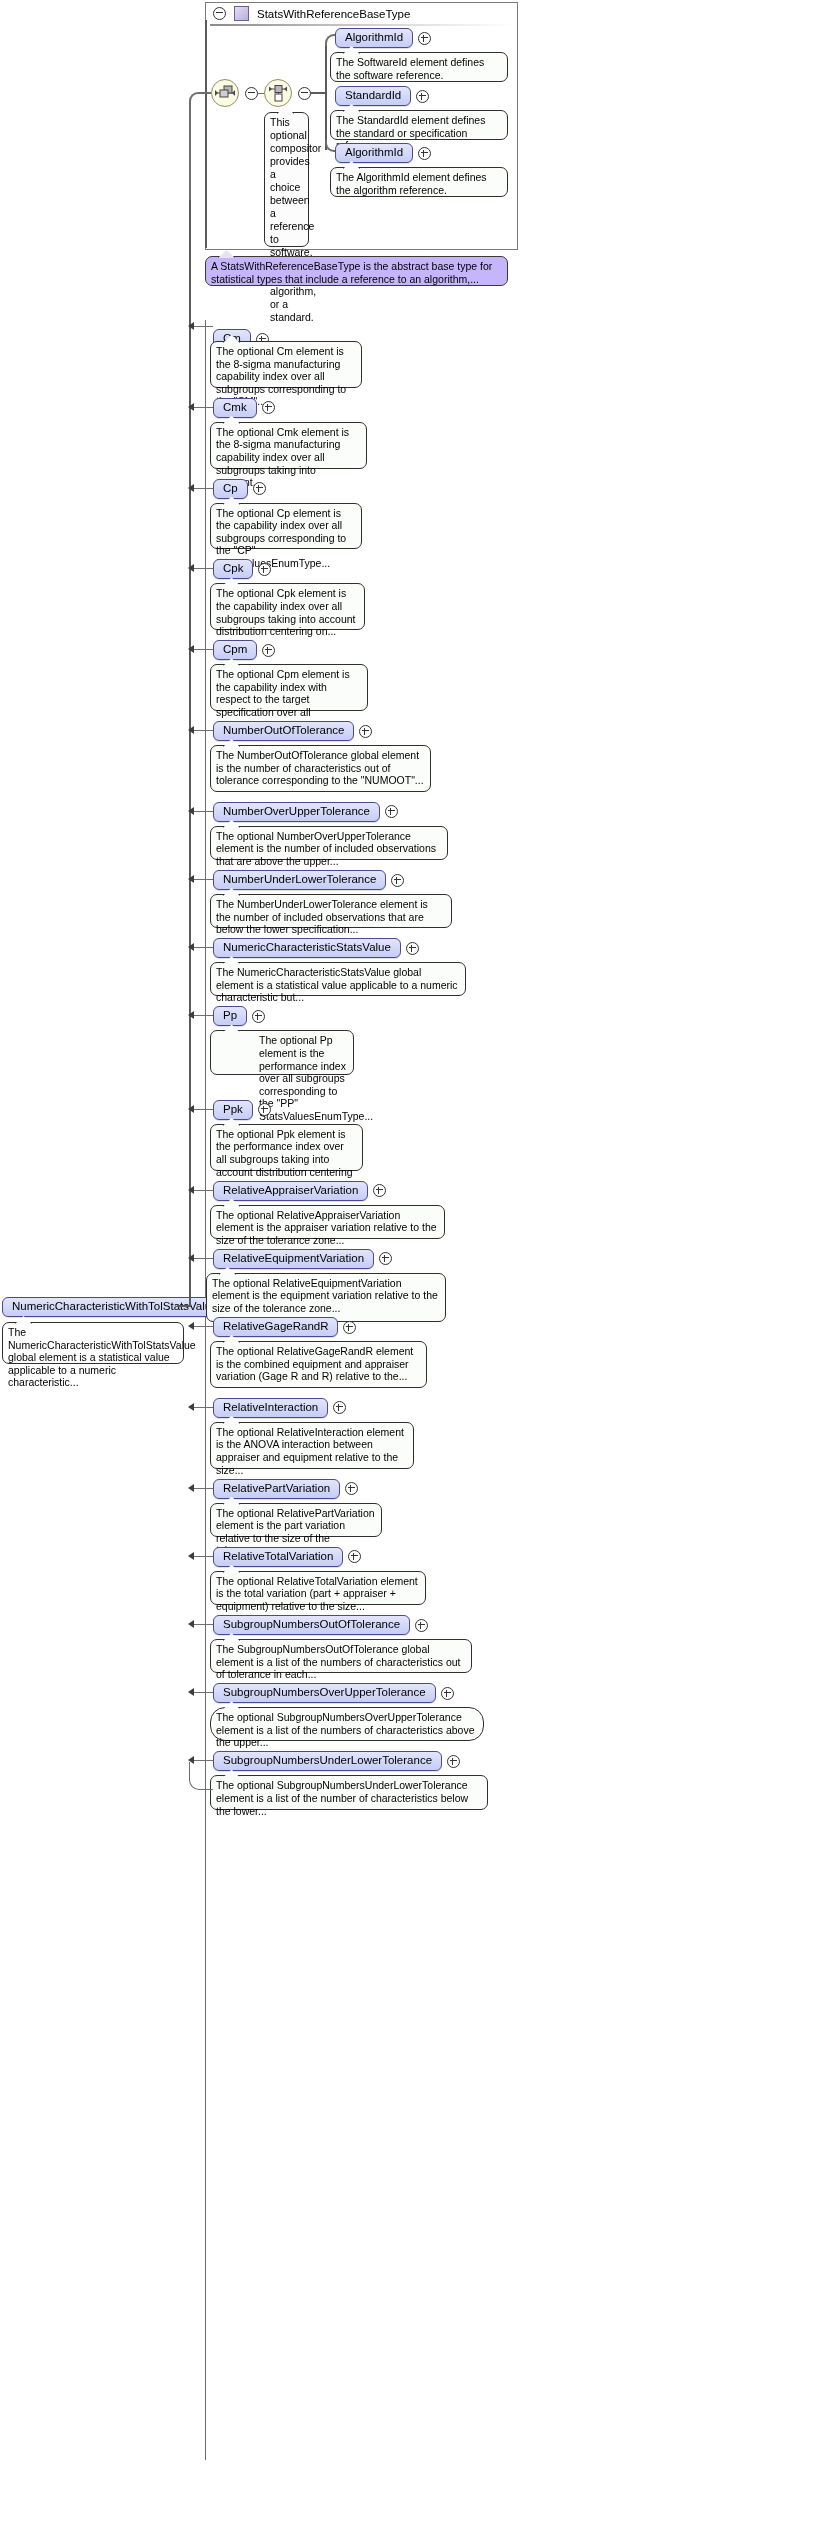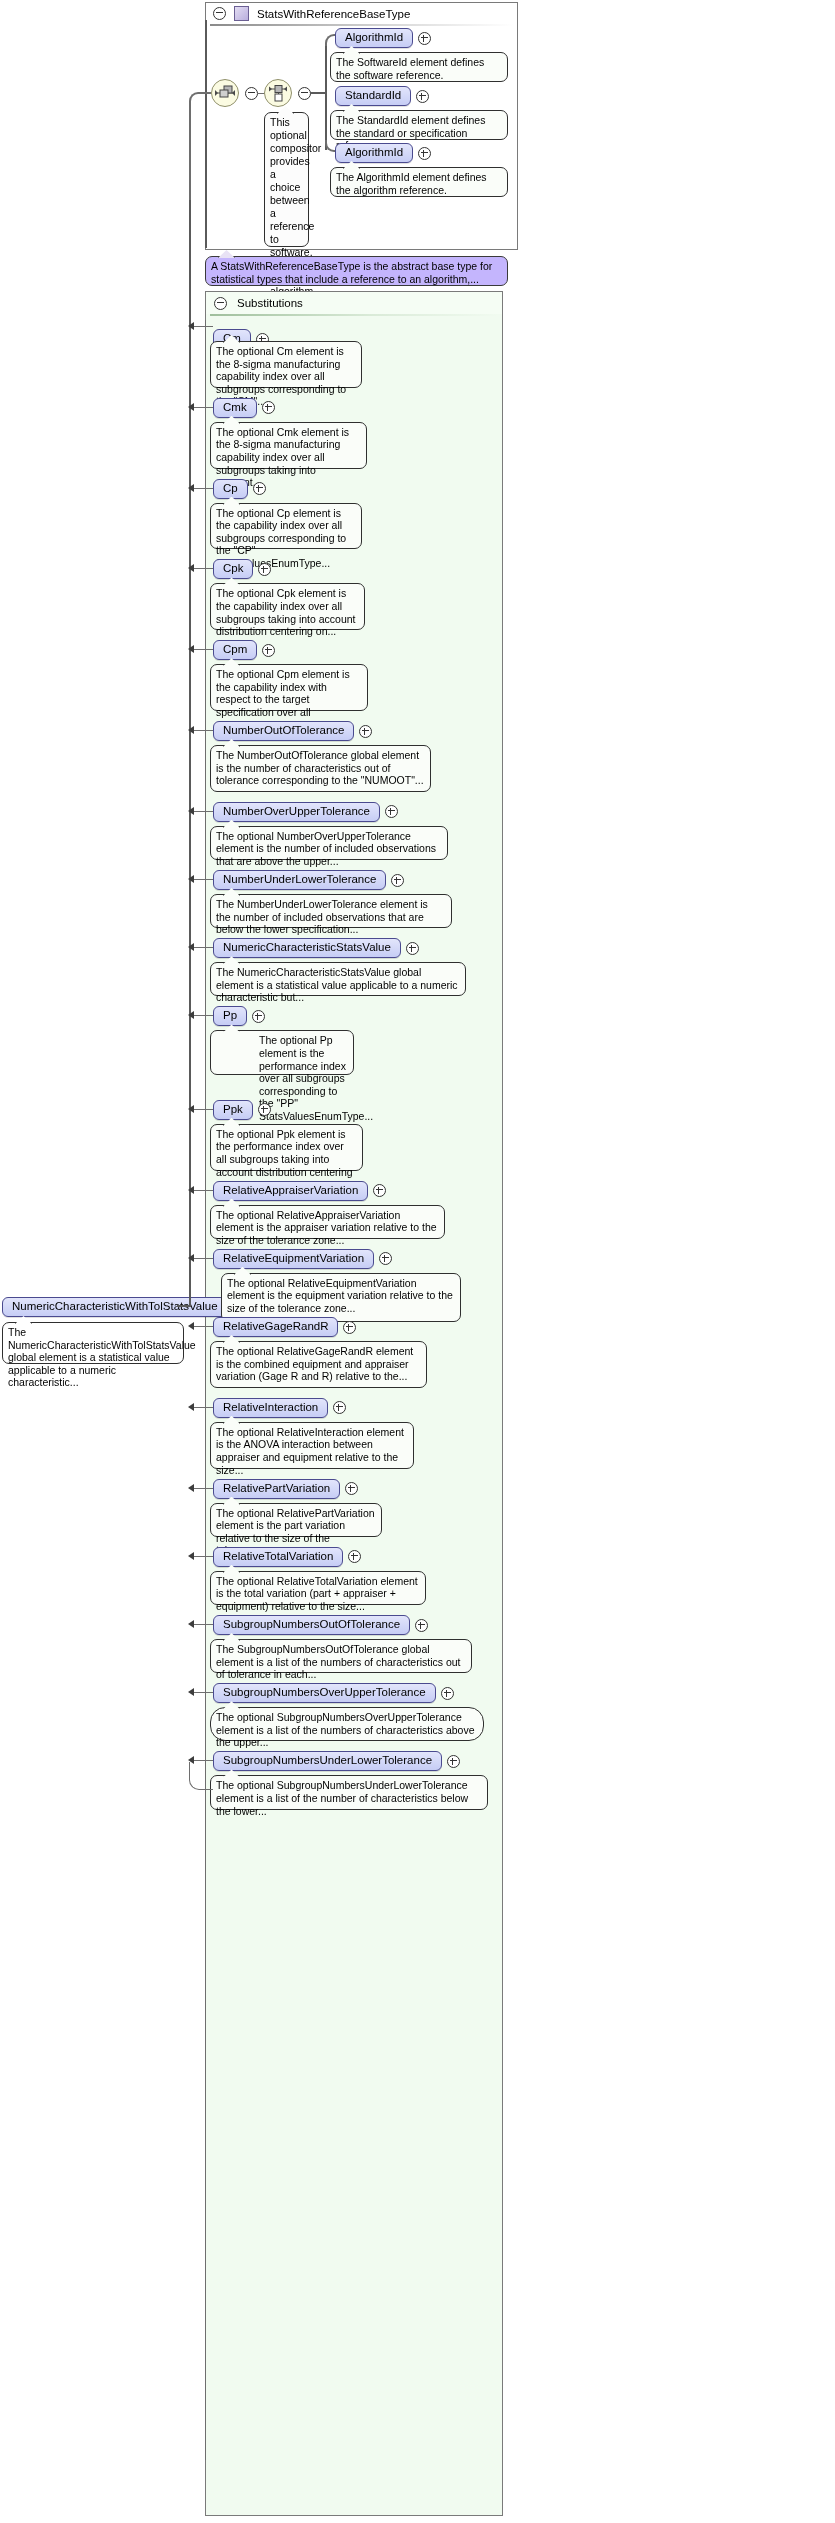--- a/index.html
+++ b/index.html
@@ -268,27 +268,20 @@
   <div class="doc" style="left:330px;top:110px;width:178px;height:30px;">The StandardId element defines the standard or specification reference.</div>
 
   <div class="node" style="left:335px;top:143px;">
     <span class="node-box">AlgorithmId</span>
     <span class="pm plus"></span>
   </div>
   <div class="doc" style="left:330px;top:167px;width:178px;height:30px;">The AlgorithmId element defines the algorithm reference.</div>
 
   <div class="doc purple" style="left:205px;top:256px;width:303px;height:30px;">A StatsWithReferenceBaseType is the abstract base type for statistical types that include a reference to an algorithm,...</div>
 
-  <div class="subs-panel" style="left:205px;top:291px;width:298px;height:2225px;">
-    <div class="subs-header">
-      <span class="pm"></span>
-      <span>Substitutions</span>
-    </div>
-    <div class="subs-header-rule"></div>
-  </div>
 
   <div class="ln-v" style="left:205px;top:320px;height:2140px;"></div>
 
   <div class="ln-v thick" style="left:189px;top:320px;height:490px;"></div>
 
   <div class="node" style="left:2px;top:1297px;">
     <span class="node-box root">NumericCharacteristicWithTolStatsValue</span>
     <span class="pm"></span>
   </div>
   <div class="doc plain" style="left:2px;top:1322px;width:182px;height:42px;">The NumericCharacteristicWithTolStatsValue global element is a statistical value applicable to a numeric characteristic...</div>
@@ -379,21 +372,21 @@
         <span class="node-box">RelativeAppraiserVariation</span>
         <span class="pm plus"></span>
       </div>
       <div class="doc" style="left: 210px; top: 1204.6px; width: 235px; height: 34.2px;">The optional RelativeAppraiserVariation element is the appraiser variation relative to the size of the tolerance zone...</div>
       <div class="arrow-l" style="left: 188px; top: 1253.8px;"></div>
       <div class="ln-h" style="left: 194px; top: 1257.8px; width: 19px;"></div>
       <div class="node" style="left: 213px; top: 1248.8px;">
         <span class="node-box">RelativeEquipmentVariation</span>
         <span class="pm plus"></span>
       </div>
-      <div class="doc" style="left: 221px; top: 1272.8px; width: 240px; height: 49px;">The optional RelativeEquipmentVariation element is the equipment variation relative to the size of the tolerance zone...</div>
+      <div class="doc" style="left: 206px; top: 1272.8px; width: 240px; height: 49px;">The optional RelativeEquipmentVariation element is the equipment variation relative to the size of the tolerance zone...</div>
       <div class="arrow-l" style="left: 188px; top: 1322px;"></div>
       <div class="ln-h" style="left: 194px; top: 1326px; width: 19px;"></div>
       <div class="node" style="left: 213px; top: 1317px;">
         <span class="node-box">RelativeGageRandR</span>
         <span class="pm plus"></span>
       </div>
       <div class="doc" style="left: 210px; top: 1341px; width: 217px; height: 46.8px;">The optional RelativeGageRandR element is the combined equipment and appraiser variation (Gage R and R) relative to the...</div>
       <div class="arrow-l" style="left: 188px; top: 1402.8px;"></div>
       <div class="ln-h" style="left: 194px; top: 1406.8px; width: 19px;"></div>
       <div class="node" style="left: 213px; top: 1397.8px;">

